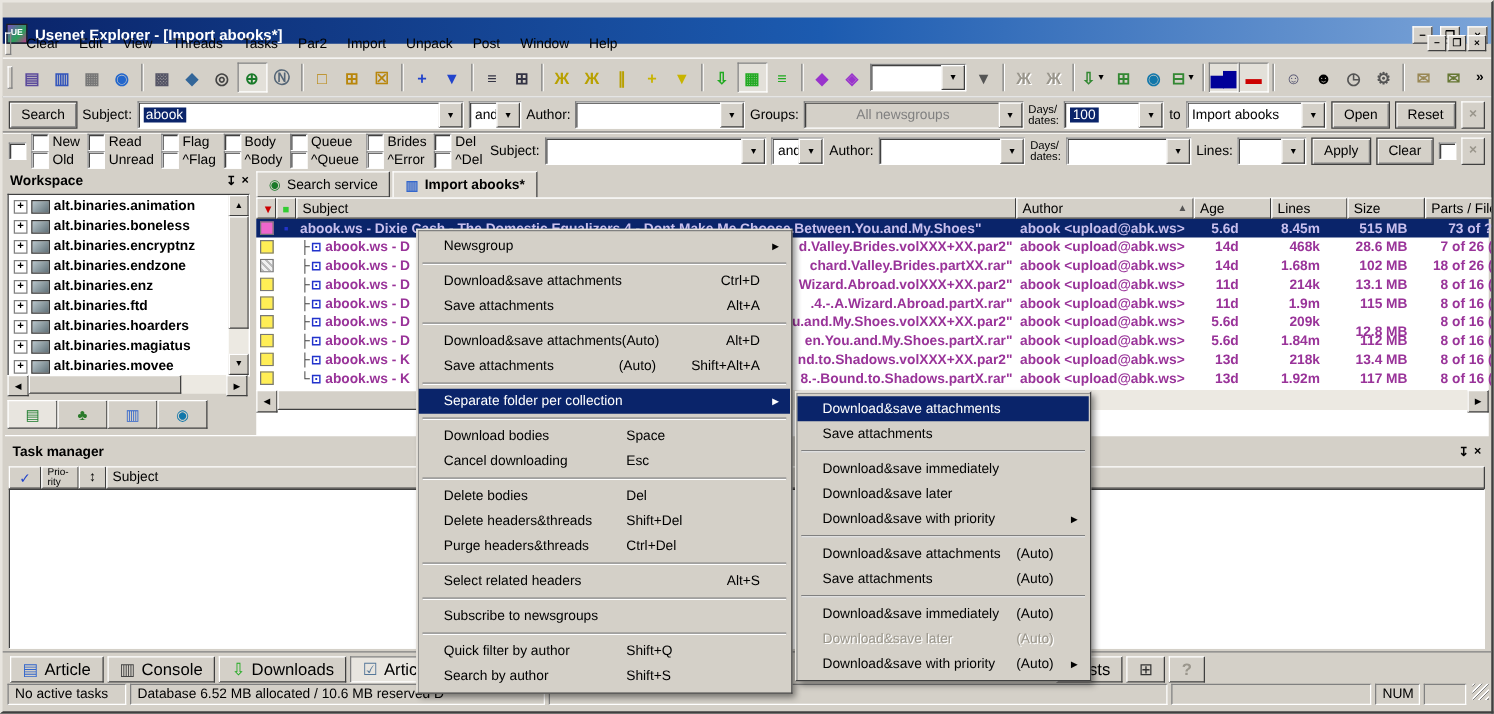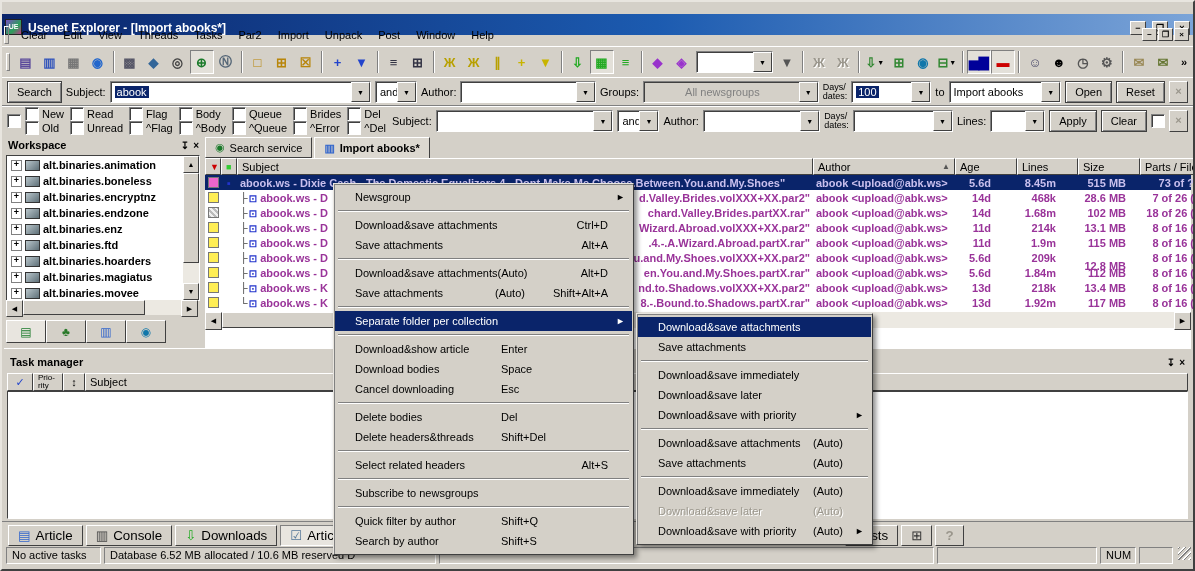--- a/index.html
+++ b/index.html
@@ -830,39 +830,39 @@
         <span>(Auto)</span>
         <span class="sc right">Shift+Alt+A</span>
       </div>
       <div class="msep"></div>
       <div class="mi hl">
         <span class="milbl">Separate folder per collection</span>
         <span class="marrow">►</span>
       </div>
       <div class="msep"></div>
       <div class="mi">
-        <span class="milbl tab">Download&amp;show article</span>
-        <span class="sc">Enter</span>
-      </div>
-      <div class="mi">
         <span class="milbl tab">Download bodies</span>
         <span class="sc">Space</span>
       </div>
       <div class="mi">
         <span class="milbl tab">Cancel downloading</span>
         <span class="sc">Esc</span>
       </div>
       <div class="msep"></div>
       <div class="mi">
         <span class="milbl tab">Delete bodies</span>
         <span class="sc">Del</span>
       </div>
       <div class="mi">
         <span class="milbl tab">Delete headers&amp;threads</span>
         <span class="sc">Shift+Del</span>
+      </div>
+      <div class="mi">
+        <span class="milbl tab">Purge headers&amp;threads</span>
+        <span class="sc">Ctrl+Del</span>
       </div>
       <div class="msep"></div>
       <div class="mi">
         <span class="milbl">Select related headers</span>
         <span class="sc right">Alt+S</span>
       </div>
       <div class="msep"></div>
       <div class="mi">
         <span class="milbl">Subscribe to newsgroups</span>
       </div>

